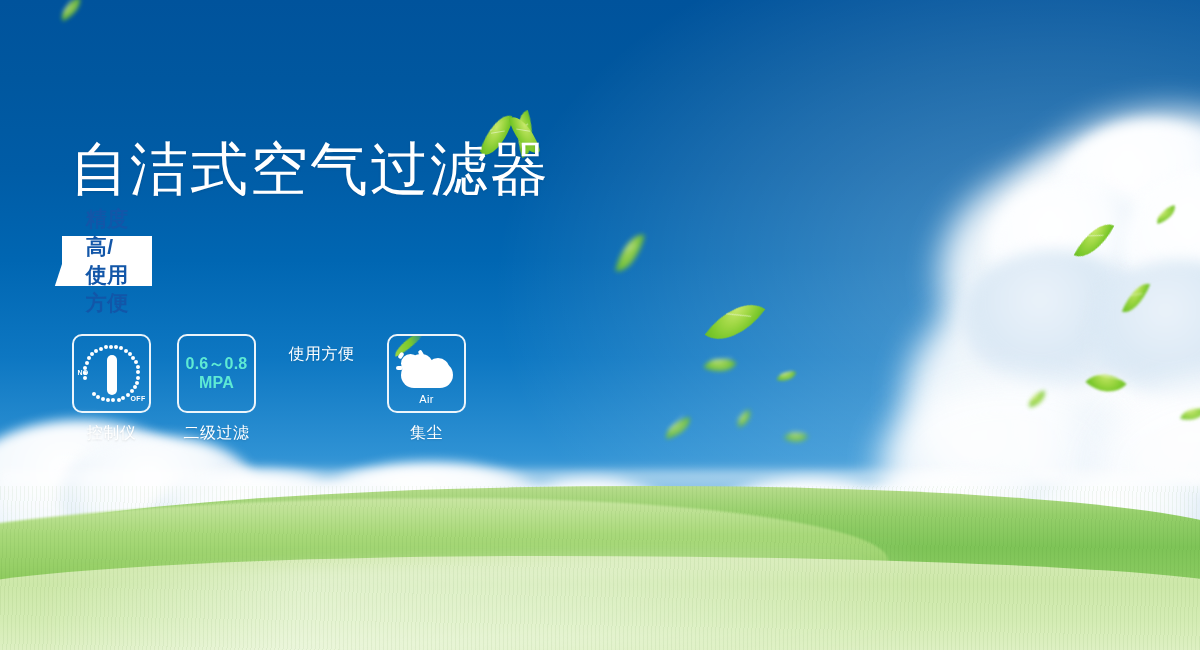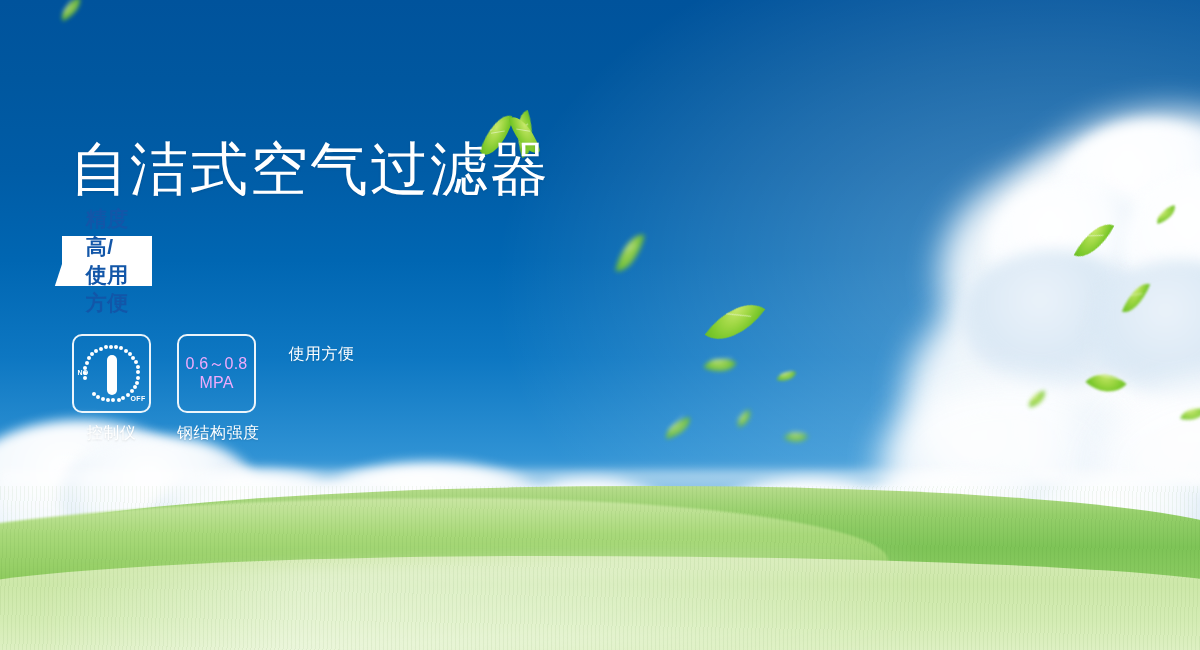--- a/index.html
+++ b/index.html
@@ -181,24 +181,24 @@
   .feature { width: 79px; text-align: center; }
   .feat-box {
     width: 79px; height: 79px;
     border: 2px solid rgba(255,255,255,.92);
     border-radius: 10px;
     position: relative;
     display: flex; align-items: center; justify-content: center;
     overflow: hidden;
   }
   .feat-text {
-    color: #f0abfc;
+    color: #5eead4;
     font-size: 16px;
     line-height: 1.15;
-    font-weight: 400;
+    font-weight: 700;
     letter-spacing: .2px;
   }
   .feat-label {
     margin-top: 10px;
     color: #ffffff;
     font-size: 16px;
     font-weight: 400;
     letter-spacing: .5px;
     white-space: nowrap;
     text-shadow: 0 1px 2px rgba(0,0,0,.12);
@@ -393,24 +393,40 @@
         <div class="feat-label">控制仪</div>
       </div>
 
       <div class="feature">
         <div class="feat-box">
           <div class="feat-text" style="text-align:center;">
             <div>0.6～0.8</div>
             <div>MPA</div>
           </div>
         </div>
-        <div class="feat-label">钢结构强度</div>
+        <div class="feat-label">二级过滤</div>
       </div>
 
 
       <div class="feature">
         <div class="feat-label">使用方便</div>
       </div>
 
+      <div class="feature">
+        <div class="feat-box">
+          <div class="airicon">
+            <div class="air-streak"></div>
+            <div class="air-sun"></div>
+            <div class="air-ray" style="left:1px;  top:20px; width:7px; height:4px;"></div>
+            <div class="air-ray" style="left:4px;  top:6px;  width:4px; height:7px; transform:rotate(35deg);"></div>
+            <div class="air-ray" style="left:24px; top:4px;  width:4px; height:7px; transform:rotate(-30deg);"></div>
+            <div class="air-bump" style="left:14px; bottom:26px; width:24px; height:22px;"></div>
+            <div class="air-bump" style="left:32px; bottom:24px; width:22px; height:20px;"></div>
+            <div class="air-cloud"></div>
+            <div class="air-text">Air</div>
+          </div>
+        </div>
+        <div class="feat-label">集尘</div>
+      </div>
 
     </div>
   </div>
 </div>
 
 </body></html>

